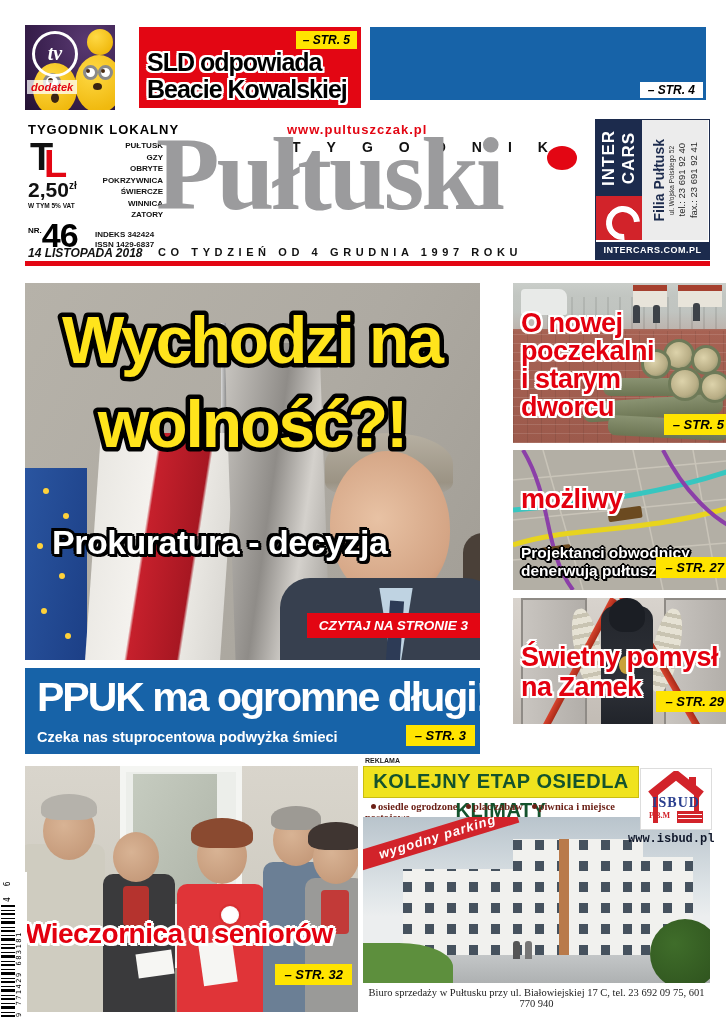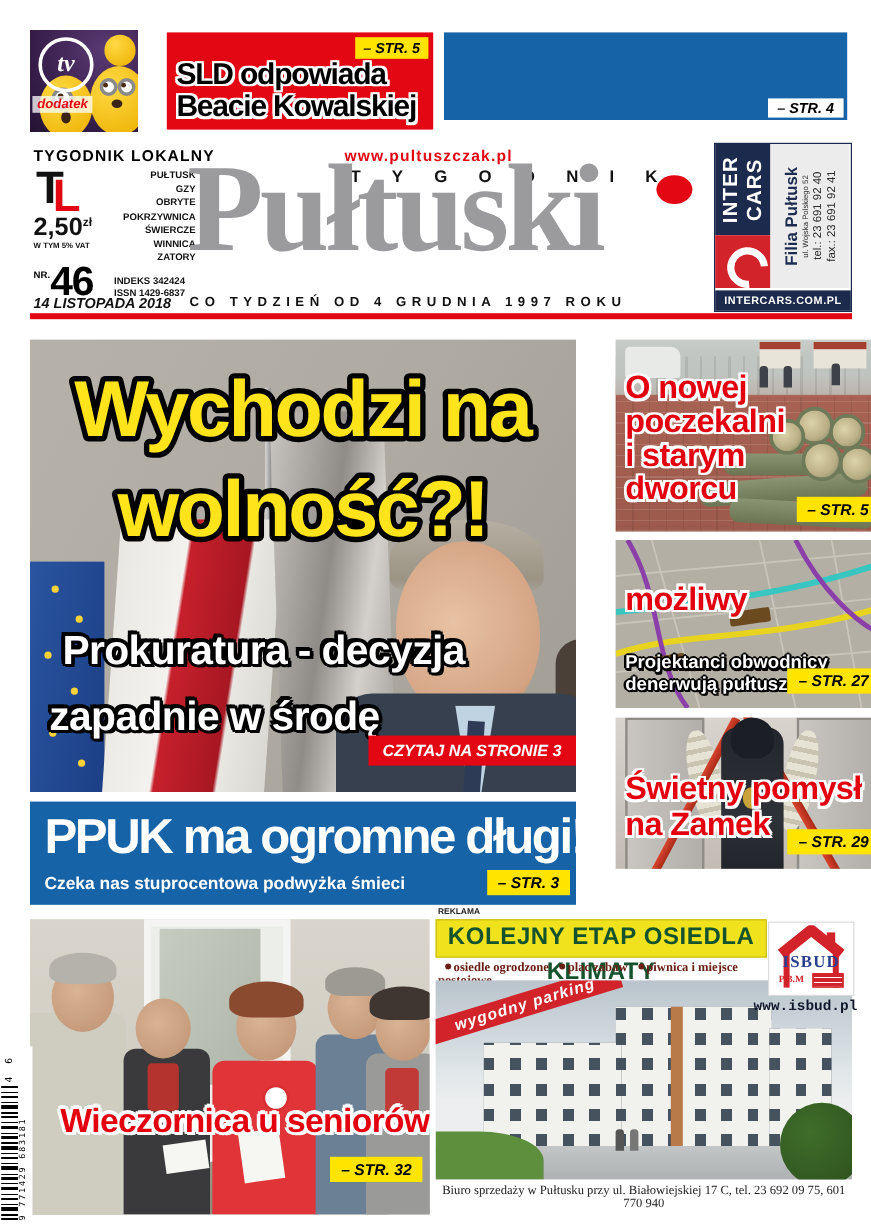--- a/index.html
+++ b/index.html
@@ -118,21 +118,21 @@
 
   
   .seniors{left:25px;top:766px;width:333px;height:246px;background:linear-gradient(180deg,#d9d5cc 0%,#cfccc2 60%,#9a9483 85%,#8e8877 100%);overflow:hidden;}
   .doorframe{position:absolute;left:95px;top:0;width:110px;height:190px;background:#eceeea;border:6px solid #f4f5f2;}
   .doorglass{position:absolute;left:108px;top:8px;width:84px;height:130px;background:linear-gradient(120deg,#c6ccc0,#aeb4a8);}
   .sperson{position:absolute;border-radius:10px 10px 0 0;}
   .shead{position:absolute;border-radius:50%;background:radial-gradient(circle at 40% 40%,#d8b394,#bf9272);}
   .shair{position:absolute;border-radius:50% 50% 30% 30%;}
   .flower{position:absolute;width:18px;height:18px;border-radius:50%;background:radial-gradient(#fff 55%,#e8e8e8);box-shadow:0 0 0 2px rgba(200,40,40,.35);}
   .paper{position:absolute;background:#f6f6f3;transform:rotate(-8deg);}
-  .sen-title{position:absolute;left:0;top:152px;width:100%;text-align:right;color:#e3000f;font-weight:bold;font-size:28px;letter-spacing:-.5px;}
+  .sen-title{position:absolute;left:0;top:152px;width:100%;text-align:left;color:#e3000f;font-weight:bold;font-size:28px;letter-spacing:-.5px;}
   .seniors .tag{right:6px;top:198px;}
 
   
   .adlabel{left:365px;top:757px;font-size:7px;font-weight:bold;color:#222;}
   .adbanner{left:363px;top:766px;width:274px;height:30px;background:#f0e31e;border:1px solid #c9bd12;color:#14532d;font-weight:bold;font-size:20px;text-align:center;line-height:29px;letter-spacing:.5px;}
   .adbullets{left:365px;top:801px;width:290px;font-family:"Liberation Serif",serif;font-weight:bold;font-size:10.5px;color:#6b2016;}
   .adbullets .dot{display:inline-block;width:5px;height:5px;border-radius:50%;background:#6b2016;margin:0 2px 1px 6px;}
   .adphoto{left:363px;top:817px;width:347px;height:166px;background:linear-gradient(180deg,#b9c4cc 0%,#dfe5e8 45%,#eceeef 60%);overflow:hidden;}
   .bldg{position:absolute;background:#46525e;}
   .bldg .win{position:absolute;left:0;top:0;width:100%;height:100%;background:repeating-linear-gradient(0deg,transparent 0 10px,#f1f1ee 10px 21px),repeating-linear-gradient(90deg,transparent 0 9px,#f1f1ee 9px 22px);}
@@ -258,21 +258,20 @@
     <div class="suit"></div>
     <div class="shirt"></div>
     <div class="tie"></div>
 
     <svg class="mainhl" viewBox="0 0 455 185">
       <text x="227" y="72" text-anchor="middle" font-family="Liberation Sans, sans-serif" font-weight="bold" font-size="66" fill="#ffe41c" stroke="#000" stroke-width="9" stroke-linejoin="round" paint-order="stroke fill" letter-spacing="-2">Wychodzi na</text>
       <text x="227" y="156" text-anchor="middle" font-family="Liberation Sans, sans-serif" font-weight="bold" font-size="66" fill="#ffe41c" stroke="#000" stroke-width="9" stroke-linejoin="round" paint-order="stroke fill" letter-spacing="-2">wolność?!</text>
     </svg>
 
     <div class="msub msub1 ob3">Prokuratura - decyzja</div>
-    <div class="msub msub2 ob3">zapadnie w środę</div>
     <div class="cta">CZYTAJ NA STRONIE 3</div>
   </div>
 
   <div class="abs panel p1">
     <div class="fence"></div>
     <div class="house" style="left:120px;"></div>
     <div class="house" style="left:165px;width:44px;"></div>
     <div class="van"></div>
     <div class="brick"></div>
     <div class="person-sm" style="left:120px;top:22px;"></div>

